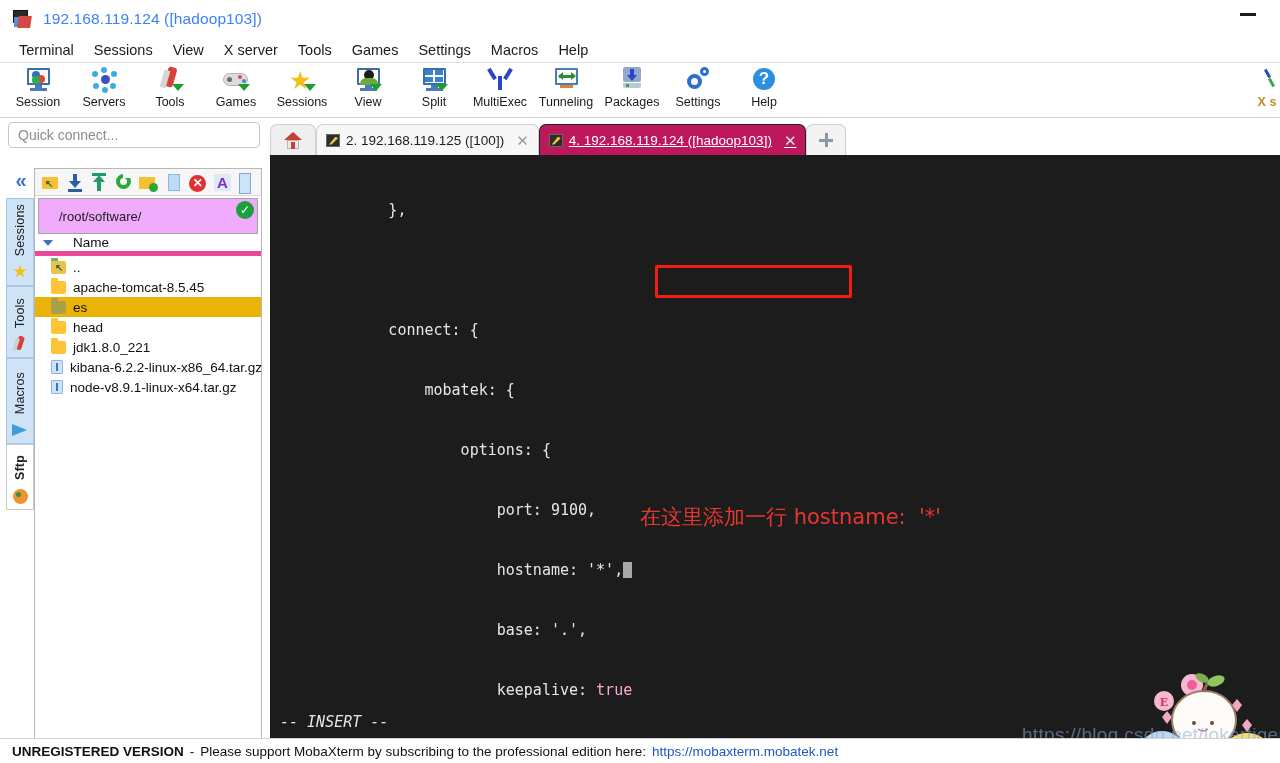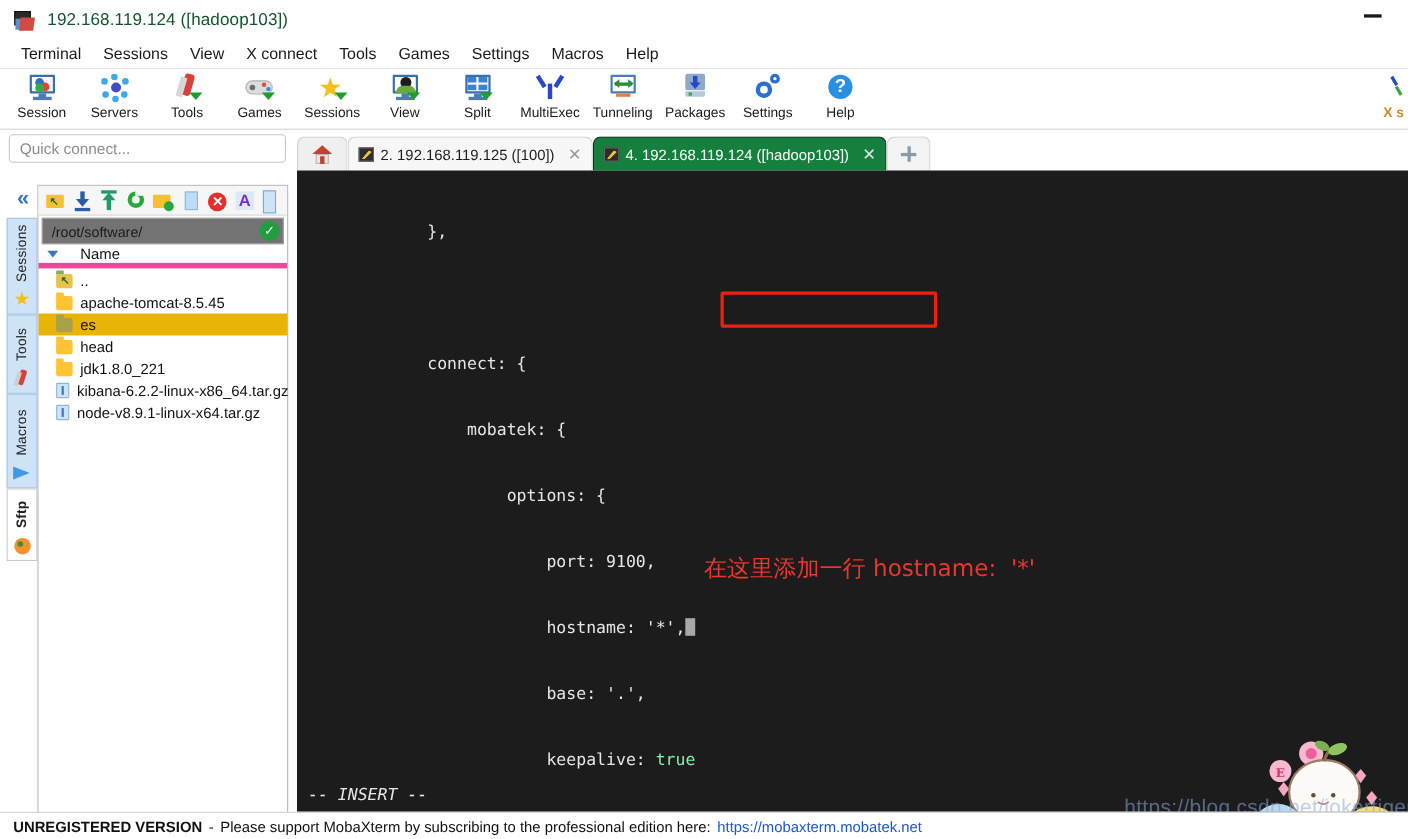--- a/index.html
+++ b/index.html
@@ -20,21 +20,21 @@
   .title-icon {
     width:22px; height:22px; margin-left:12px; margin-right:9px;
     position:relative; flex:0 0 auto;
   }
   .title-icon .sq1 { position:absolute; left:1px; top:2px; width:15px; height:13px;
      background:#2b2b2b; border:1px solid #111; }
   .title-icon .sq2 { position:absolute; left:6px; top:8px; width:13px; height:12px;
      background:#d24a43; transform:skewX(-8deg); }
   .title-icon .sq3 { position:absolute; left:2px; top:9px; width:9px; height:10px;
      background:#5a8fd0; }
-  .title-text { font-size:15.5px; color:#14532d; letter-spacing:.1px; }
+  .title-text { font-size:15.5px; color:#3b82f6; letter-spacing:.1px; }
   .win-min {
     position:absolute; right:24px; top:13px; width:16px; height:3px; background:#1a1a1a;
   }
 
   
   .menubar {
     position:absolute; left:0; top:38px; width:1280px; height:25px;
     background:#ffffff; display:flex; align-items:center; padding-left:9px;
     border-bottom:1px solid #dedede;
   }
@@ -69,21 +69,21 @@
     background:#ffffff; display:flex; align-items:flex-end;
   }
   .tab {
     height:31px; display:flex; align-items:center; padding:0 9px;
     border-top-left-radius:7px; border-top-right-radius:7px;
     font-size:13.5px; position:relative; cursor:default;
   }
   .tab.home { width:46px; background:#efefef; border:1px solid #cfcfcf; border-bottom:none;
      justify-content:center; }
   .tab.inactive { background:#f7f7f7; border:1px solid #cfcfcf; border-bottom:none; color:#1d1d1d; }
-  .tab.active { background:#15803d; color:#ffffff; border:1px solid #222; border-bottom:none; }
+  .tab.active { background:#be185d; color:#ffffff; border:1px solid #222; border-bottom:none;text-decoration:underline; }
   .tab.newtab { width:40px; background:#f3f3f3; border:1px solid #cfcfcf; border-bottom:none;
      justify-content:center; }
   .tab-ico {
     width:14px; height:13px; background:#2d2d2d; border:1px solid #666; margin-right:6px;
     position:relative; flex:0 0 auto;
   }
   .tab-ico::after {
     content:""; position:absolute; left:2px; top:2px; width:9px;height:8px;
     background:linear-gradient(135deg,#f2c62e 60%, #d9a800 60%);
     clip-path: polygon(0 100%, 72% 0, 100% 22%, 28% 100%);
@@ -131,22 +131,22 @@
   .sftp {
     position:absolute; left:34px; top:50px; width:228px; height:676px;
     border:1px solid #b8b8b8; background:#fff;
   }
   .sftp-toolbar {
     height:27px; background:#f6f6f6; border-bottom:1px solid #d8d8d8;
     display:flex; align-items:center; padding-left:5px;
   }
   .sf-ico { width:22px; height:21px; margin-right:3px; position:relative; cursor:default; }
   .pathbar {
-    height:24px; margin:2px 3px 0 3px; border:1px solid #a5a5a5; background:#737373;
-    display:flex; align-items:center; padding-left:8px; font-size:13px; color:#1a1a1a;
+    height:36px; margin:2px 3px 0 3px; border:1px solid #a5a5a5; background:#f0abfc;
+    display:flex; align-items:center; padding-left:20px; font-size:13px; color:#1a1a1a;
     position:relative;
   }
   .path-ok {
     position:absolute; right:3px; top:2px; width:18px;height:18px;border-radius:50%;
     background:#1e9e3e; color:#fff; font-size:12px; text-align:center; line-height:18px;
   }
   .namehdr {
     height:22px; display:flex; align-items:center; padding-left:8px;
     font-size:13.5px; color:#111; border-bottom:5px solid #ec4899;
   }
@@ -177,21 +177,21 @@
 
   
   .terminal {
     position:absolute; left:270px; top:155px; width:1010px; height:583px;
     background:#1c1c1c; overflow:hidden;
     font-family:"DejaVu Sans Mono","Liberation Mono",monospace;
     font-size:15px; line-height:20px; color:#e6e6e6;
     white-space:pre; padding-top:5px;
   }
   .tline { height:20px; padding-left:10px; }
-  .tok-true { color:#86efac; }
+  .tok-true { color:#f9a8d4; }
   .cursorblk { display:inline-block; width:9px; height:16px; background:#a8a8a8; vertical-align:-3px; }
   .annot-zh {
     position:absolute; left:370px; top:352px;
     color:#e8372e; font-size:21px;
     font-family:"DejaVu Sans","Liberation Sans",sans-serif;
     white-space:pre;
   }
   .redbox {
     position:absolute; left:385px; top:110px; width:197px; height:33px;
     border:3px solid #f01f12; border-radius:2px; pointer-events:none;
@@ -231,21 +231,21 @@
         <div class="sq2"></div>
     </div>
     <div class="title-text">192.168.119.124 ([hadoop103])</div>
     <div class="win-min"></div>
   </div>
 
   <div class="menubar">
     <div class="menu-item">Terminal</div>
     <div class="menu-item">Sessions</div>
     <div class="menu-item">View</div>
-    <div class="menu-item">X connect</div>
+    <div class="menu-item">X server</div>
     <div class="menu-item">Tools</div>
     <div class="menu-item">Games</div>
     <div class="menu-item">Settings</div>
     <div class="menu-item">Macros</div>
     <div class="menu-item">Help</div>
   </div>
 
   <div class="toolbar">
 
     <div class="tb-item">

